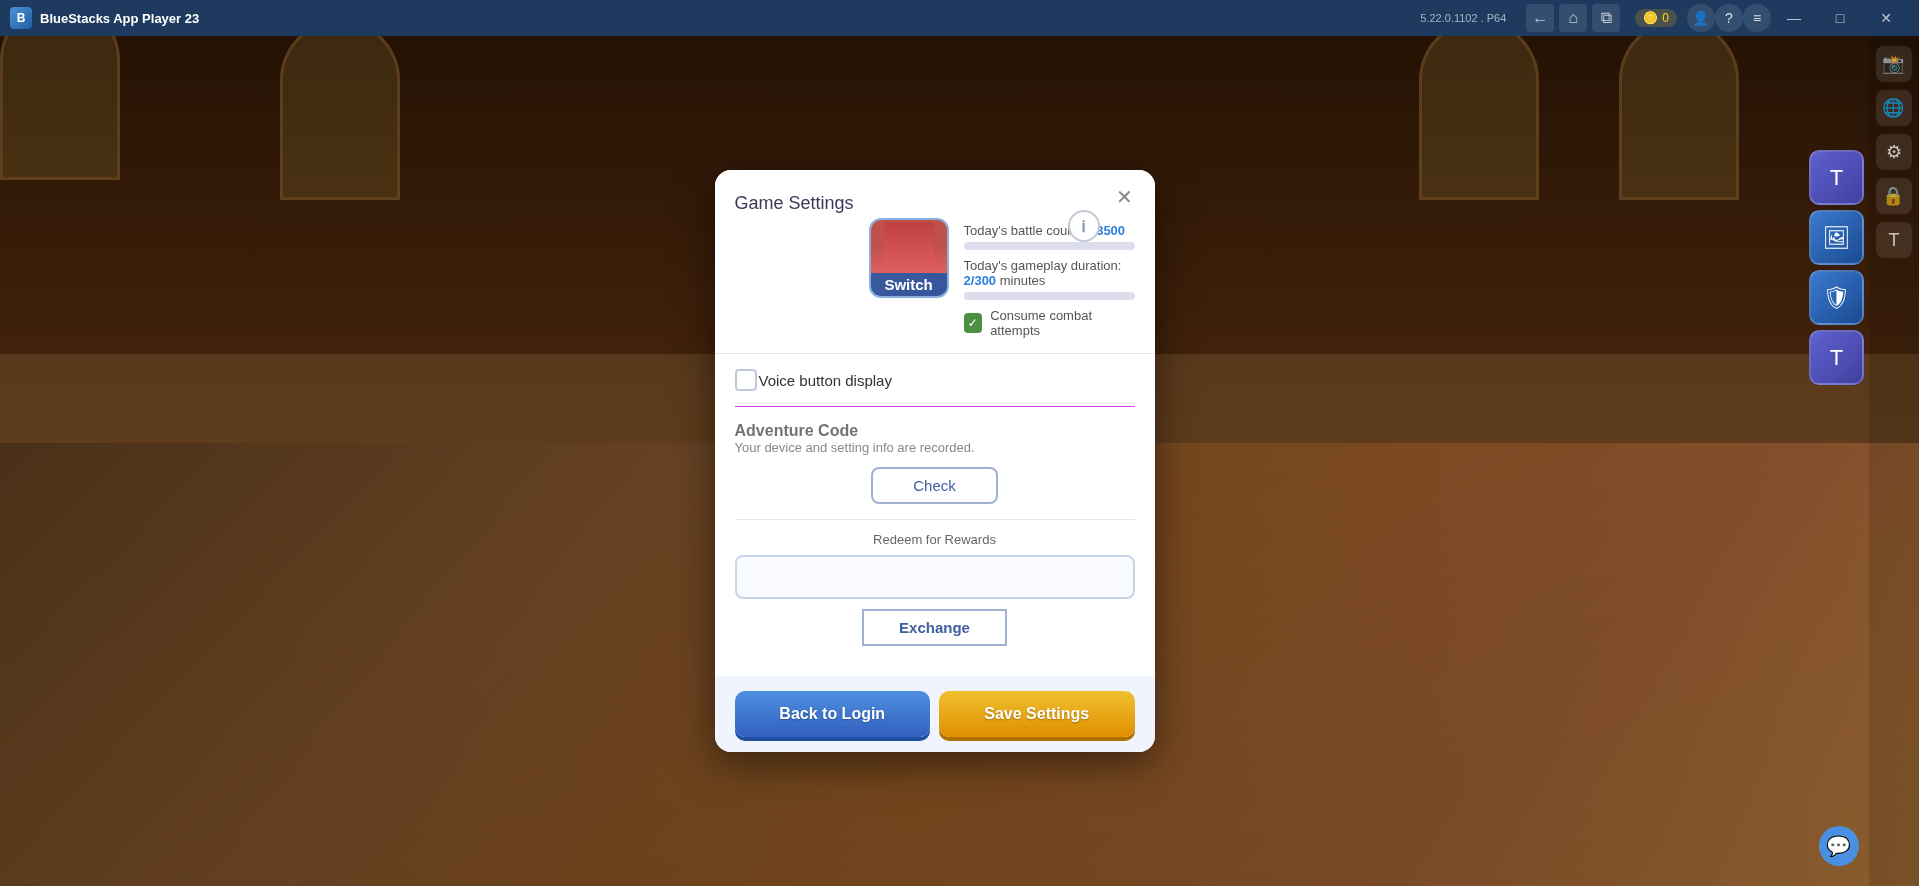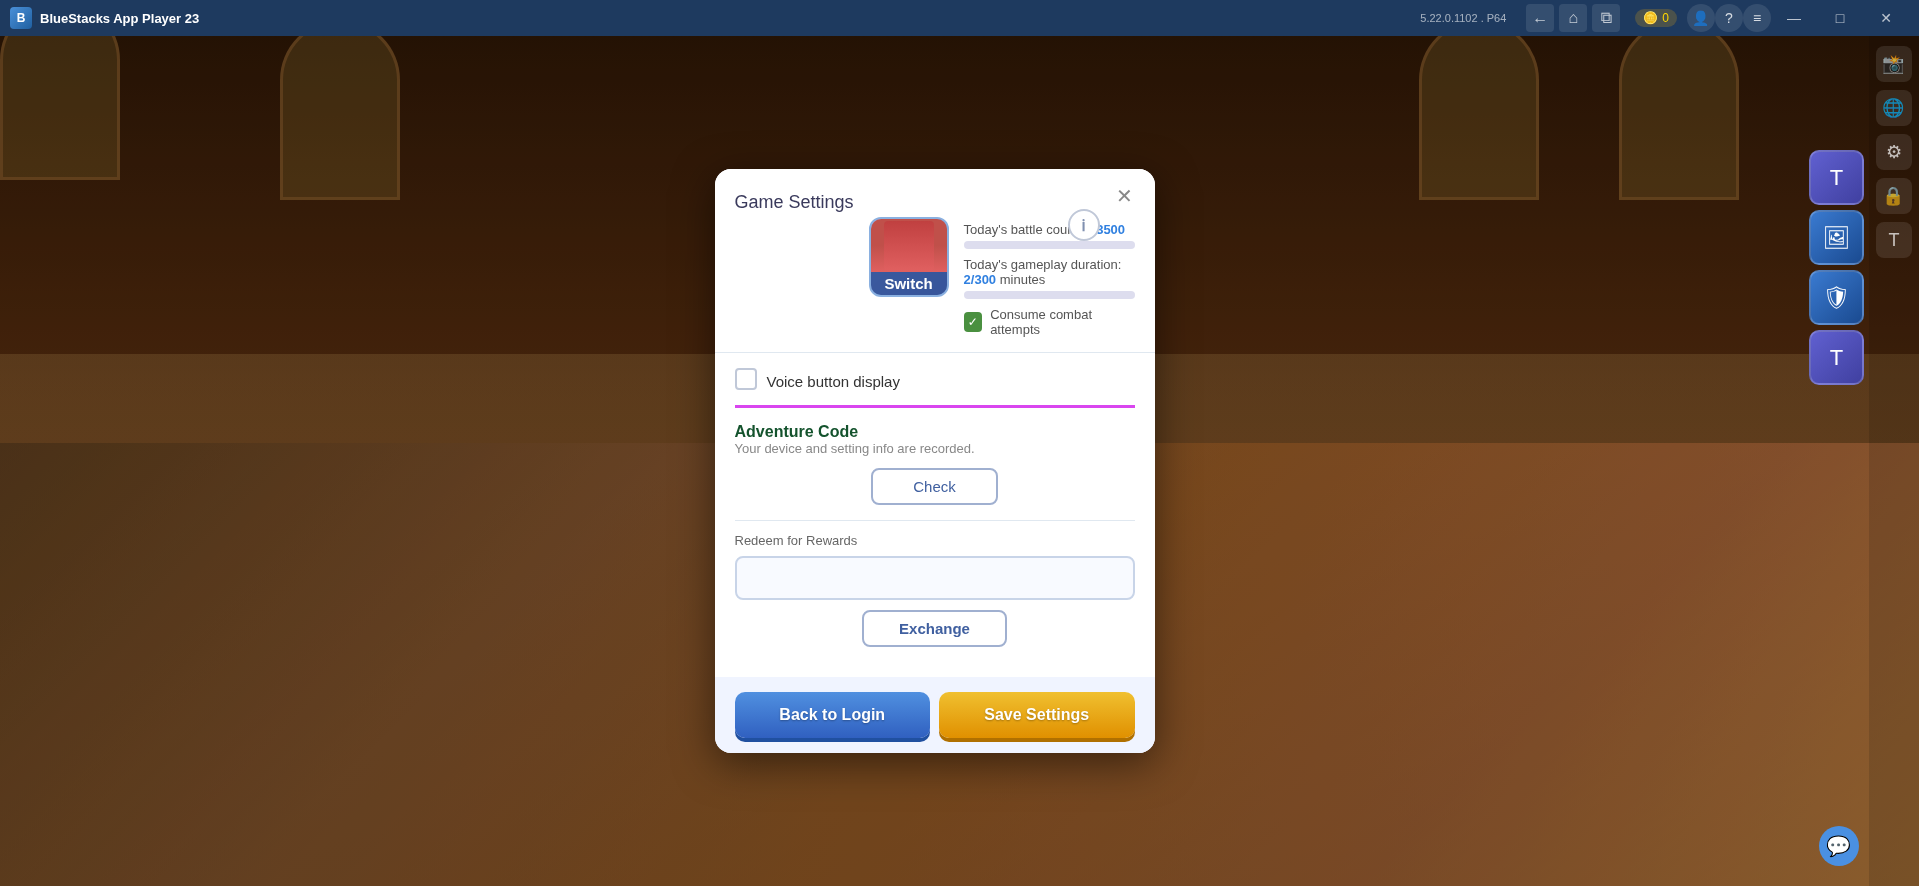--- a/index.html
+++ b/index.html
@@ -347,25 +347,25 @@
     }
 
     .dialog-body {
       background: white;
       padding: 15px 20px;
     }
 
     
     .voice-section {
       display: flex;
-      align-items: flex-end;
-      gap: 10px;
+      align-items: center;
+      gap: 2px;
       margin-bottom: 15px;
       padding-bottom: 15px;
-      border-bottom: 3px solid #d946ef;
+      border-bottom: 1px solid #d946ef;
     }
 
     .checkbox-custom {
       width: 22px;
       height: 22px;
       border: 2px solid #c0c8d8;
       border-radius: 4px;
       background: white;
       cursor: pointer;
     }
@@ -376,21 +376,21 @@
     }
 
     
     .adventure-section {
       margin-bottom: 15px;
     }
 
     .section-title {
       font-size: 16px;
       font-weight: bold;
-      color: #14532d;
+      color: #737373;
     }
 
     .section-desc {
       font-size: 13px;
       color: #888;
       margin-bottom: 12px;
     }
 
     .check-btn {
       display: block;
@@ -407,40 +407,41 @@
 
     
     .redeem-section {
       margin-bottom: 15px;
     }
 
     .redeem-label {
       font-size: 13px;
       color: #666;
       margin-bottom: 8px;
+      text-align: center;
     }
 
     .redeem-input {
       width: 100%;
       height: 44px;
       border: 2px solid #c8d4e8;
       border-radius: 8px;
       background: #f8faff;
       padding: 0 12px;
       font-size: 14px;
       outline: none;
       margin-bottom: 10px;
     }
 
     .exchange-btn {
       display: block;
       margin: 0 auto;
       background: white;
       border: 2px solid #a0b0d0;
-      border-radius: 8px;
+      border-radius: 0;
       padding: 8px 35px;
       font-size: 15px;
       color: #4060a0;
       cursor: pointer;
       font-weight: bold;
     }
 
     
     .dialog-footer {
       background: #f0f4ff;

